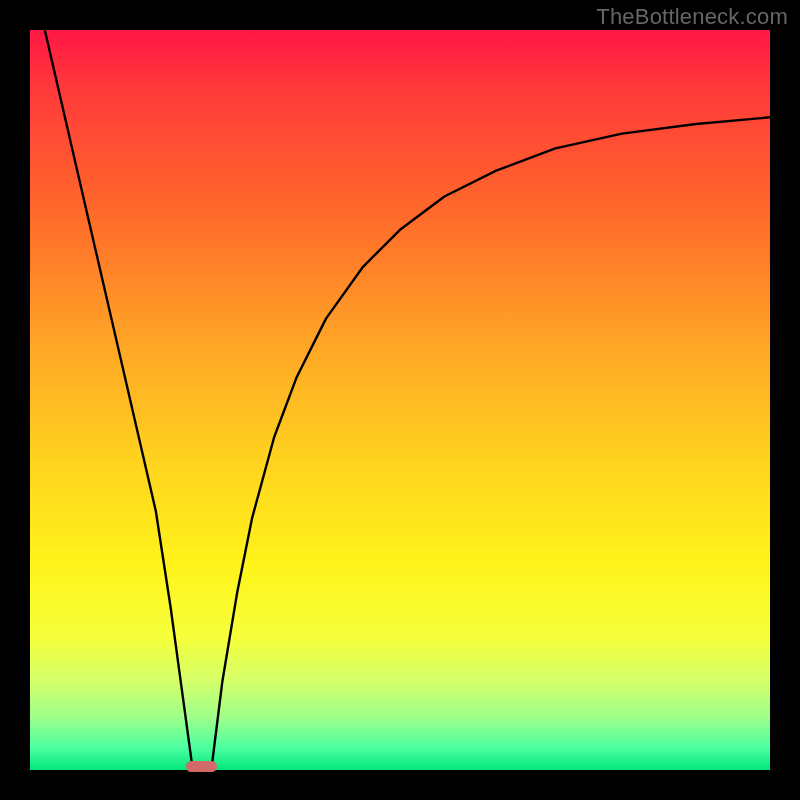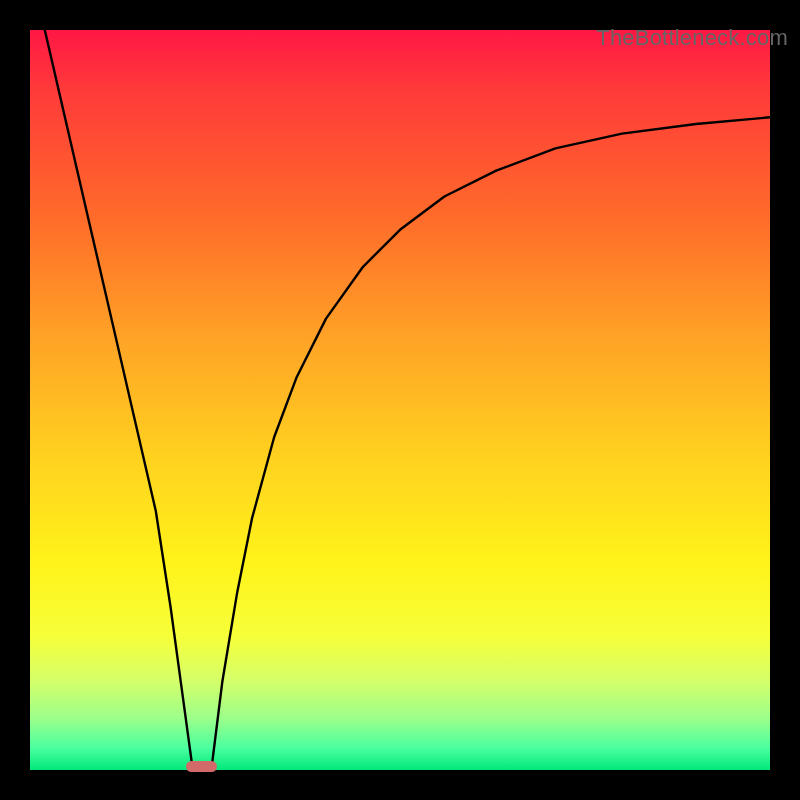--- a/index.html
+++ b/index.html
@@ -19,21 +19,20 @@
   }
   .watermark {
     position: absolute;
     top: 4px;
     right: 12px;
     color: #666;
     font-size: 22px;
     font-weight: 500;
     letter-spacing: 0.2px;
     z-index: 10;
-    margin-top: 21px;
   }
   
   .plot {
     position: absolute;
     left: 30px;
     top: 30px;
     width: 740px;
     height: 740px;
   }
   .gradient {

